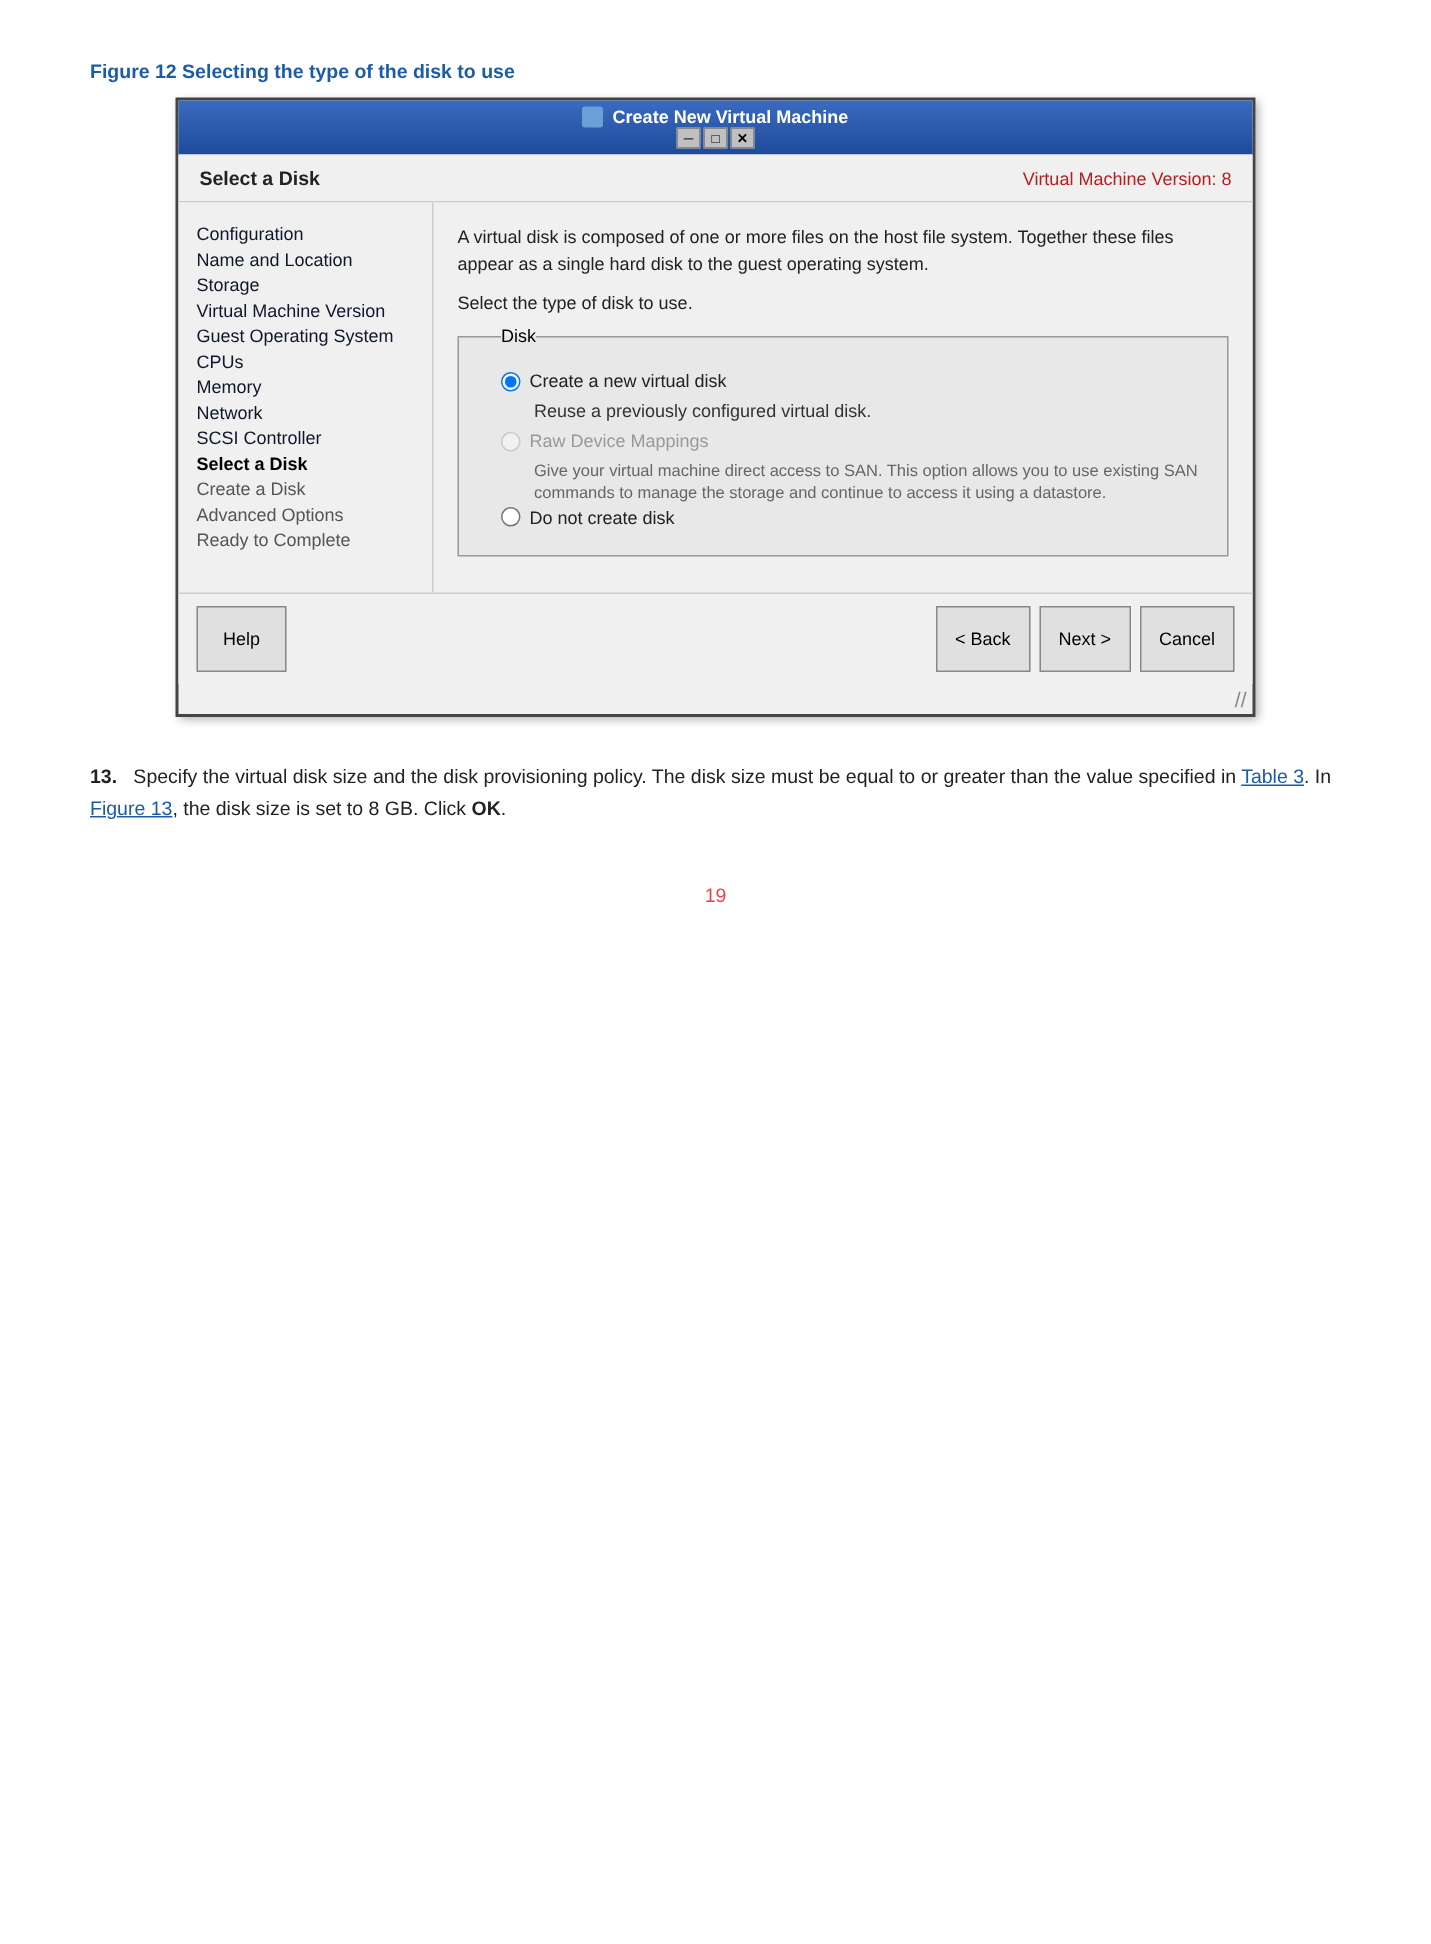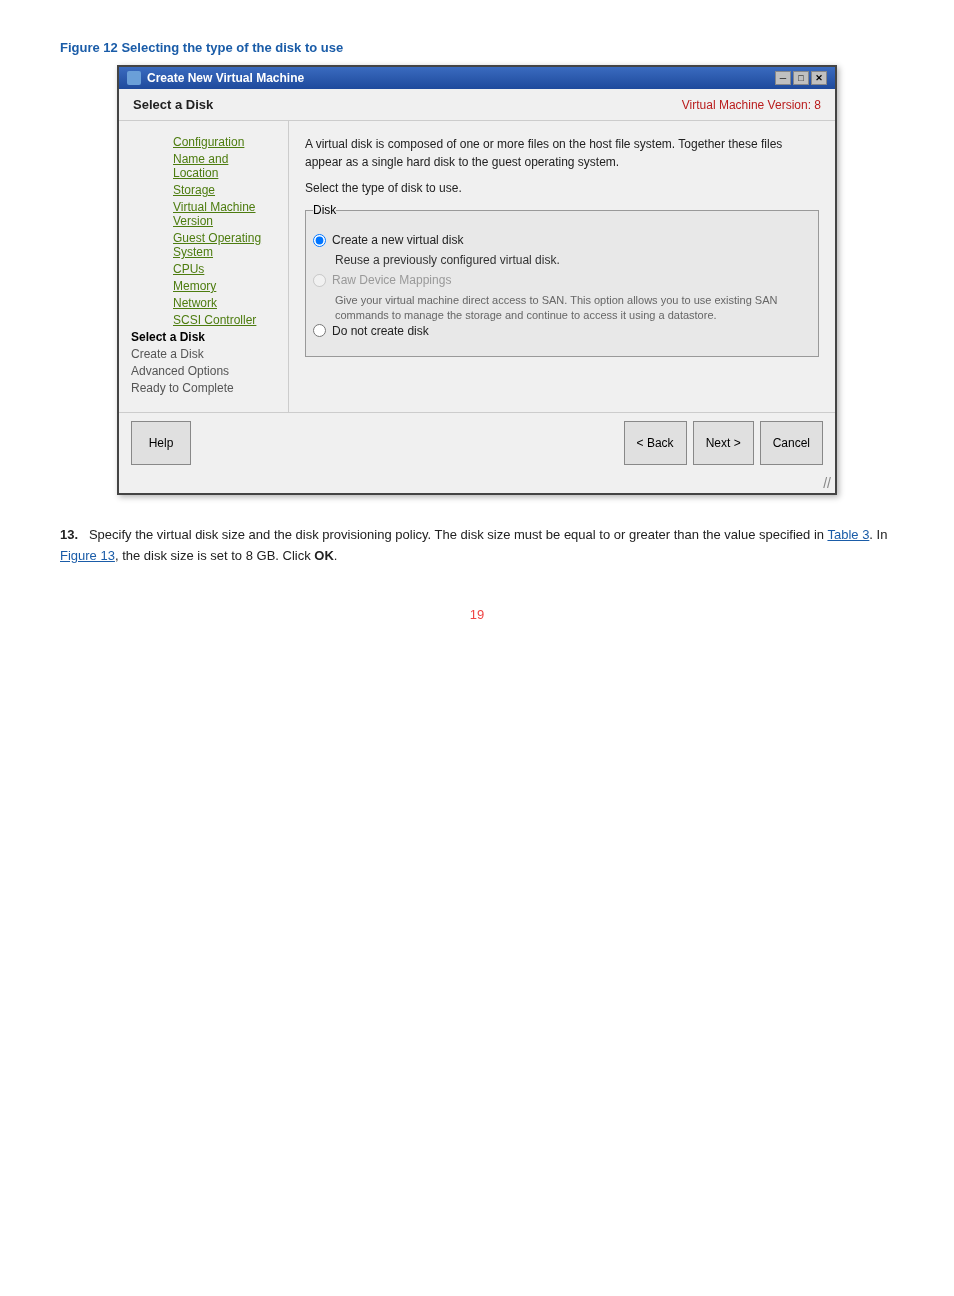--- a/index.html
+++ b/index.html
@@ -31,20 +31,21 @@
 
     .vm-titlebar {
       background: linear-gradient(to bottom, #3a6bbf, #1e4a9c);
       color: white;
       font-size: 12px;
       font-weight: bold;
       padding: 4px 8px;
       display: flex;
       align-items: center;
       justify-content: space-between;
+      flex-direction: column;
     }
 
     .vm-titlebar-left {
       display: flex;
       align-items: center;
       gap: 6px;
     }
 
     .vm-titlebar-icon {
       width: 14px;
@@ -99,26 +100,24 @@
     
     .vm-sidebar {
       width: 170px;
       padding: 14px 12px;
       border-right: 1px solid #ccc;
       font-size: 12px;
       flex-shrink: 0;
     }
 
     .sidebar-link {
-      color: #4d7c0f;
-      text-decoration: underline;
+      color: #0f172a;
       display: block;
       margin-bottom: 3px;
       cursor: pointer;
-      margin-left: 42px;
     }
 
     .sidebar-item {
       display: block;
       margin-bottom: 3px;
       color: #555;
       font-size: 12px;
     }
 
     .sidebar-item-bold {
@@ -143,21 +142,21 @@
     }
 
     .vm-select-label {
       margin-bottom: 8px;
       font-size: 12px;
     }
 
     
     .disk-groupbox {
       border: 1px solid #999;
-      padding: 8px 12px 12px 7px;
+      padding: 8px 12px 12px 28px;
       margin-bottom: 10px;
       background: #e8e8e8;
     }
 
     .disk-groupbox-legend {
       font-size: 12px;
       font-weight: normal;
       margin-bottom: 8px;
       color: #000;
     }

